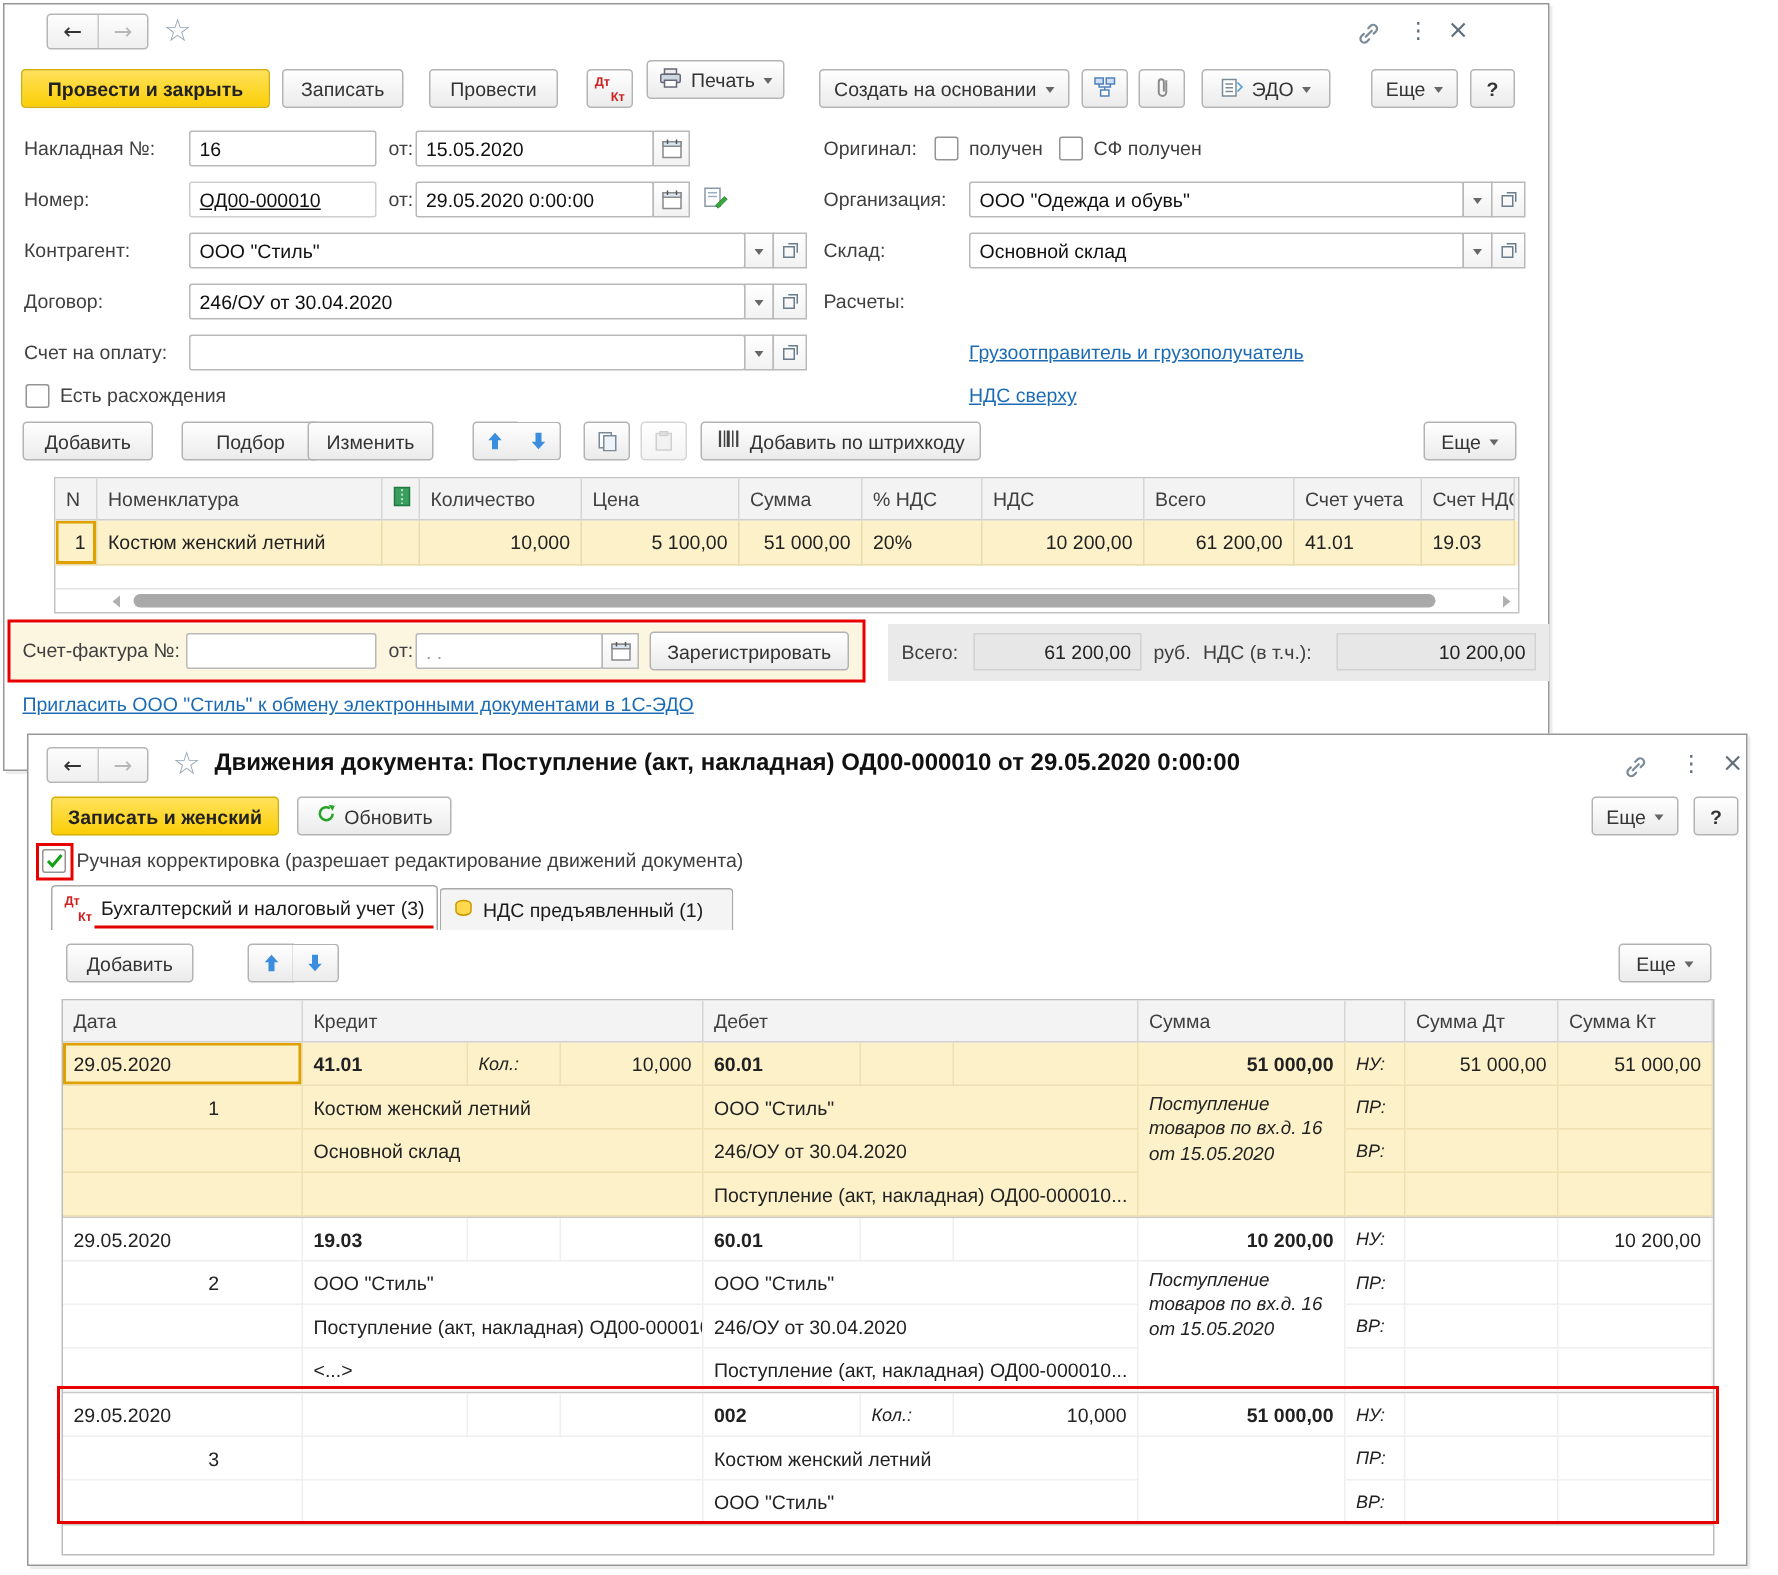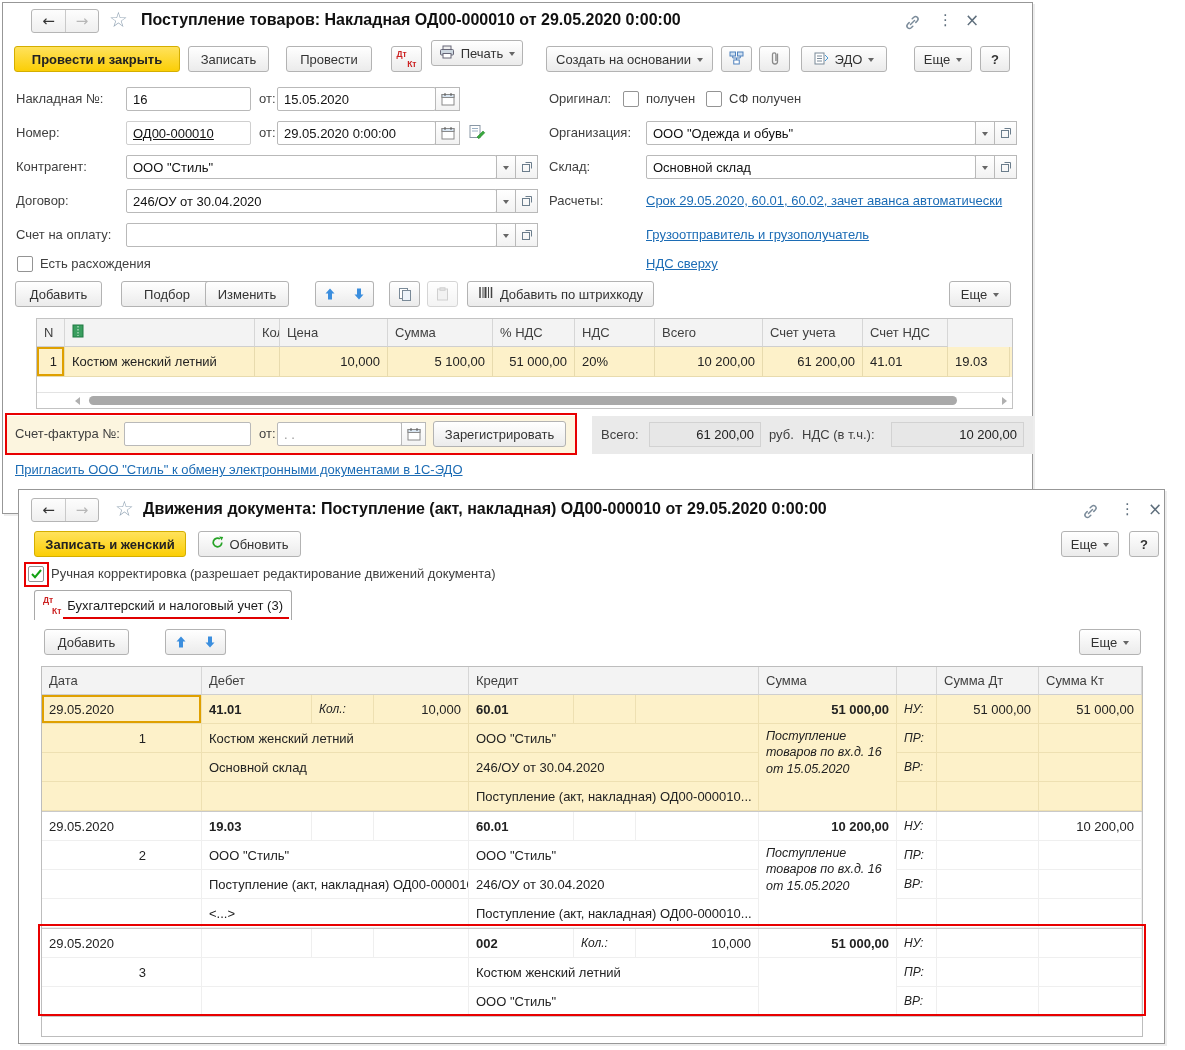--- a/index.html
+++ b/index.html
@@ -66,21 +66,20 @@
 </head>
 <body>
 
 <div class="window" style="left:2px;top:2px;width:1031px;height:512px">
 
   <div class="navgrp" style="left:28px;top:6px">
     <div class="nbtn" style="color:#333">←</div>
     <div class="nbtn" style="color:#b7b7b7">→</div>
   </div>
   <div class="star" style="left:106px;top:7px">☆</div>
-  <div class="ttl" style="left:138px;top:8px">Поступление товаров: Накладная ОД00-000010 от 29.05.2020 0:00:00</div>
   <span class="wicon" style="left:901px;top:11px"><svg width="17" height="17" viewBox="0 0 17 17">
         <g fill="none" stroke="#7b8b9a" stroke-width="1.5" stroke-linecap="round">
           <path d="M6.5 10.5 L10.5 6.5"></path>
           <path d="M8.2 4.8 l1.6 -1.6 a2.55 2.55 0 0 1 3.6 3.6 L11.8 8.4"></path>
           <path d="M8.8 12.2 l-1.6 1.6 a2.55 2.55 0 0 1 -3.6 -3.6 L5.2 8.6"></path>
         </g>
       </svg></span>
   <div class="wicon" style="left:935px;top:10px;font-size:15px">⋮</div>
   <div class="wicon" style="left:962px;top:9px">×</div>
 
@@ -230,21 +229,20 @@
       <i class="caret"></i>
     </div>
   <div class="seg" style="left:991px;top:152px;width:23px">
       <svg width="12" height="12" viewBox="0 0 12 12">
         <rect x="1.5" y="3.5" width="7" height="7" fill="none" stroke="#6b7d8c"></rect>
         <path d="M4.5 1.5 h6 v6" fill="none" stroke="#6b7d8c"></path>
       </svg>
     </div>
 
   <div class="lbl" style="left:546px;top:186px">Расчеты:</div>
-  <div class="link" style="left:643px;top:190px">Срок 29.05.2020, 60.01, 60.02, зачет аванса автоматически</div>
   <div class="link" style="left:643px;top:224px">Грузоотправитель и грузополучатель</div>
   <div class="link" style="left:643px;top:253px">НДС сверху</div>
 
   <div class="cbx" style="left:14px;top:253px"></div>
   <div class="lbl" style="left:37px;top:249px">Есть расхождения</div>
 
   <div class="btn" style="left:12px;top:278px;width:87px">Добавить</div>
   <div class="btn" style="left:118px;top:278px;width:92px">Подбор</div>
   <div class="btn" style="left:202px;top:278px;width:84px">Изменить</div>
   <div class="btn sqbtn" style="left:312px;top:278px;width:30px;border-radius:3px 0 0 3px">
@@ -282,20 +280,21 @@
       <span>Добавить по штрихкоду</span>
     </div>
   <div class="btn" style="left:946px;top:278px;width:62px">
       <span>Еще</span>
       <i class="caret"></i>
     </div>
 
   <div class="t1">
     <div class="t1h">
       <div class="hc">N</div>
+      <div class="hc">Номенклатура</div>
       <div class="hc">
           <span><svg width="12" height="14" viewBox="0 0 12 14">
               <rect x="1" y="1" width="10" height="12" fill="#3a9e5f" stroke="#1f7a42"></rect>
               <line x1="6" y1="2" x2="6" y2="12" stroke="#d9f0e2" stroke-dasharray="1.5,1.5"></line>
             </svg></span>
         </div>
       <div class="hc">Количество</div>
       <div class="hc">Цена</div>
       <div class="hc">Сумма</div>
       <div class="hc">% НДС</div>
@@ -393,42 +392,49 @@
   <div class="lbl" style="left:32px;top:72px">Ручная корректировка (разрешает редактирование движений документа)</div>
 
   <div class="tab" style="left:15px;top:100px;width:258px;z-index:2">
     <span class="dtkt">
         <b>Дт</b>
         <b>Кт</b>
       </span>
     <span>Бухгалтерский и налоговый учет (3)</span>
     <div class="tabline" style="left:28px;right:2px;bottom:1px"></div>
   </div>
+  <div class="tab tab2" style="left:274px;top:102px;width:196px">
+    <span><svg width="14" height="13" viewBox="0 0 14 13">
+          <ellipse cx="7" cy="3.8" rx="5" ry="2.5" fill="#ffd84d" stroke="#c79a00"></ellipse>
+          <path d="M2 3.8 v4.7 c0 1.4 2.2 2.6 5 2.6 s5 -1.2 5 -2.6 V3.8" fill="#ffd84d" stroke="#c79a00"></path>
+        </svg></span>
+    <span>НДС предъявленный (1)</span>
+  </div>
 
   <div class="btn" style="left:25px;top:139px;width:85px">Добавить</div>
   <div class="btn sqbtn" style="left:146px;top:139px;width:31px;border-radius:3px 0 0 3px">
       <svg width="10" height="12" viewBox="0 0 10 12">
         <path d="M5 .5 L9.5 5.5 H7 V11.5 H3 V5.5 H.5 Z" fill="#3b8ede"></path>
       </svg>
     </div>
   <div class="btn sqbtn" style="left:176px;top:139px;width:31px;border-radius:0 3px 3px 0;border-left:none">
       <svg width="10" height="12" viewBox="0 0 10 12" style="transform:rotate(180deg)">
         <path d="M5 .5 L9.5 5.5 H7 V11.5 H3 V5.5 H.5 Z" fill="#3b8ede"></path>
       </svg>
     </div>
   <div class="btn" style="left:1060px;top:139px;width:62px">
       <span>Еще</span>
       <i class="caret"></i>
     </div>
 
   <div class="mt">
     <div class="mh">
       <div class="hc">Дата</div>
+      <div class="hc">Кредит</div>
       <div class="hc">Дебет</div>
-      <div class="hc">Кредит</div>
       <div class="hc">Сумма</div>
       <div class="hc"></div>
       <div class="hc">Сумма Дт</div>
       <div class="hc">Сумма Кт</div>
     </div>
 
     <div class="g ey">
       <div class="c selc" style="grid-area:1/1">29.05.2020</div>
       <div class="c b" style="grid-area:1/2">41.01</div>
       <div class="c itl" style="grid-area:1/3">Кол.:</div>

